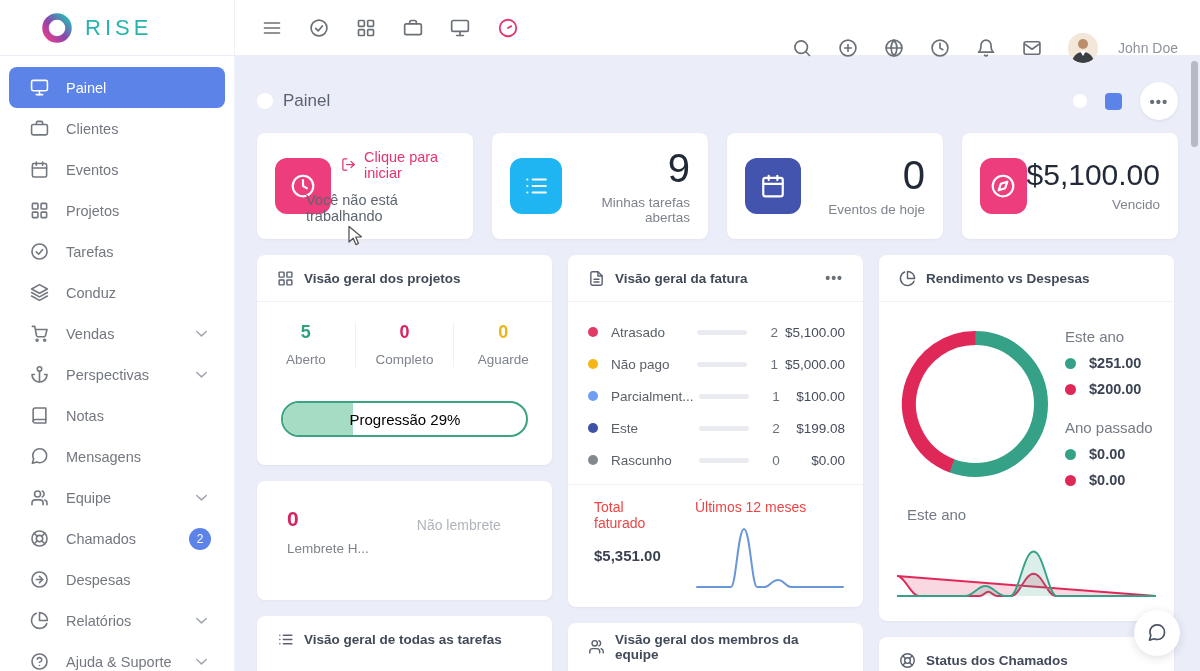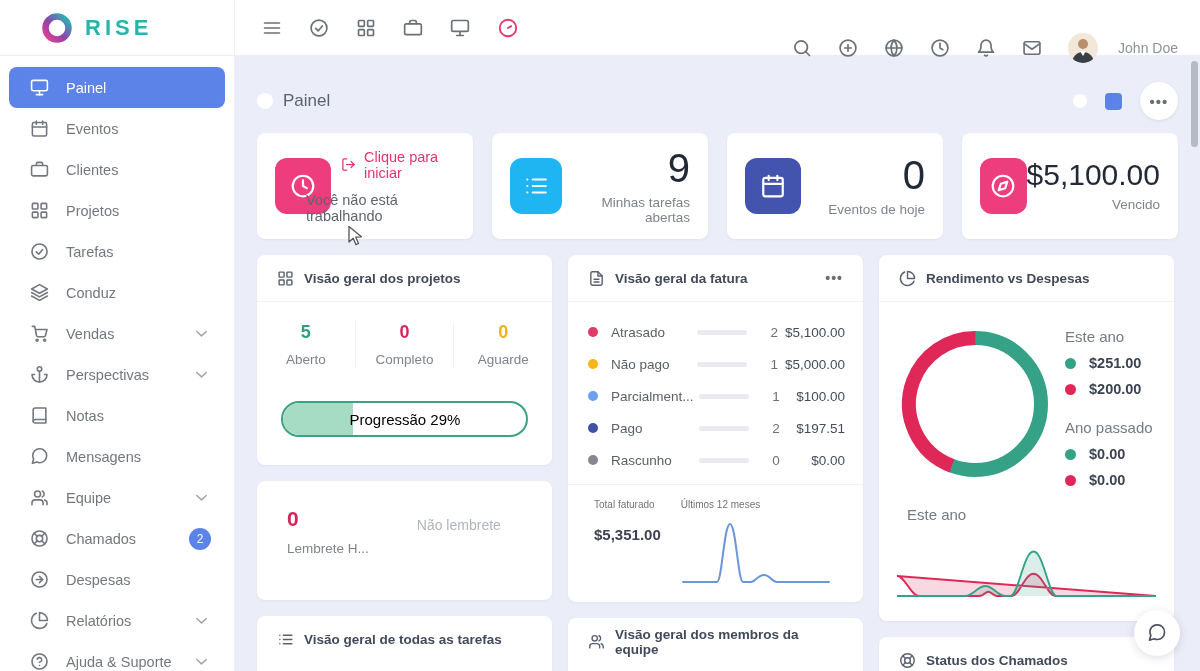--- a/index.html
+++ b/index.html
@@ -10,21 +10,21 @@
   }
   .ic { display:inline-flex; flex:none; }
   .ic svg { width:100%; height:100%; display:block; }
 
   
   .header { position:absolute; top:0; left:0; right:0; height:56px; background:#fff;
             border-bottom:1px solid #eceef5; display:flex; align-items:center; z-index:20; }
   .logo-area { width:235px; height:100%; display:flex; align-items:center; padding-left:42px;
                border-right:1px solid #f0f1f7; }
   .logo-mark { width:30px; height:30px; }
-  .logo-text { font-size:22px; font-weight:bold; color:#27b4ae; letter-spacing:4px; margin-left:13px; }
+  .logo-text { font-size:22px; font-weight:normal; color:#27b4ae; letter-spacing:4px; margin-left:13px; }
   .nav-icons { display:flex; align-items:center; gap:27px; padding-left:27px; color:#6b7077; }
   .nav-icons .ic { width:20px; height:20px; }
   .nav-icons .ic.pink { color:#e5386d; width:22px; height:22px; }
   .header-right { margin-left:auto; display:flex; align-items:center; gap:26px; padding-right:22px; color:#6b7077;margin-top:40px; }
   .header-right .ic { width:20px; height:20px; }
   .avatar { width:30px; height:30px; border-radius:50%; overflow:hidden; background:#f3e7da; }
   .user-name { font-size:14px; color:#8d929b; margin-left:-6px; }
 
   
   .sidebar { position:absolute; top:56px; left:0; bottom:0; width:235px; background:#fff;
@@ -94,21 +94,21 @@
   
   .inv-rows { padding:14px 18px 8px 20px; }
   .inv-row { display:flex; align-items:center; height:32px; font-size:13.5px; color:#5a6069; }
   .inv-dot { width:10px; height:10px; border-radius:50%; margin-right:13px; flex:none; }
   .inv-label { width:88px; white-space:nowrap; overflow:hidden; }
   .inv-bar { width:50px; height:5px; border-radius:3px; background:#e9ebf0; overflow:hidden; margin-right:16px; flex:none; }
   .inv-fill { height:100%; border-radius:3px; }
   .inv-count { width:22px; text-align:center; color:#6a7079; }
   .inv-amount { margin-left:auto; color:#454d5c; }
   .inv-bottom { border-top:1px solid #f1f2f7; display:flex; padding:14px 18px 14px 26px; }
-  .inv-total-label, .inv-period { font-size:10px; color:#737373; }
+  .inv-total-label, .inv-period { font-size:14px; color:#ef4444; }
   .inv-total-val { font-size:15px; font-weight:bold; color:#3b4352; margin-top:16px; }
   .inv-chart { margin-left:20px; }
   .inv-chart svg { display:block; margin-top:4px; }
 
   
   .income-body { display:flex; padding:16px 14px 0 16px; }
   .donut-wrap { width:160px; height:160px; margin-top:6px; }
   .legend { margin-left:10px; margin-top:2px; }
   .leg-title { font-size:15px; color:#757b85; margin:8px 0 4px; }
   .leg-row { display:flex; align-items:center; gap:13px; font-size:14.5px; font-weight:bold;
@@ -257,36 +257,36 @@
           <rect x="2" y="3" width="20" height="13" rx="2"></rect>
           <line x1="8" y1="21" x2="16" y2="21"></line>
           <line x1="12" y1="17" x2="12" y2="21"></line>
         </svg>
       </span>
     <span>Painel</span>
   </div>
   <div class="side-item">
     <span class="ic">
         <svg viewBox="0 0 24 24" fill="none" stroke="currentColor" stroke-width="2" stroke-linecap="round" stroke-linejoin="round" width="100%" height="100%">
+          <rect x="2" y="7" width="20" height="13" rx="2"></rect>
+          <path d="M16 7V5a2 2 0 0 0-2-2h-4a2 2 0 0 0-2 2v2"></path>
+        </svg>
+      </span>
+    <span>Clientes</span>
+  </div>
+  <div class="side-item">
+    <span class="ic">
+        <svg viewBox="0 0 24 24" fill="none" stroke="currentColor" stroke-width="2" stroke-linecap="round" stroke-linejoin="round" width="100%" height="100%">
           <rect x="3" y="4.5" width="18" height="17" rx="2"></rect>
           <line x1="8" y1="2.5" x2="8" y2="6.5"></line>
           <line x1="16" y1="2.5" x2="16" y2="6.5"></line>
           <line x1="3" y1="10" x2="21" y2="10"></line>
         </svg>
       </span>
     <span>Eventos</span>
-  </div>
-  <div class="side-item">
-    <span class="ic">
-        <svg viewBox="0 0 24 24" fill="none" stroke="currentColor" stroke-width="2" stroke-linecap="round" stroke-linejoin="round" width="100%" height="100%">
-          <rect x="2" y="7" width="20" height="13" rx="2"></rect>
-          <path d="M16 7V5a2 2 0 0 0-2-2h-4a2 2 0 0 0-2 2v2"></path>
-        </svg>
-      </span>
-    <span>Clientes</span>
   </div>
   <div class="side-item">
     <span class="ic">
         <svg viewBox="0 0 24 24" fill="none" stroke="currentColor" stroke-width="2" stroke-linecap="round" stroke-linejoin="round" width="100%" height="100%">
           <rect x="3" y="3" width="7" height="7" rx="1"></rect>
           <rect x="14" y="3" width="7" height="7" rx="1"></rect>
           <rect x="3" y="14" width="7" height="7" rx="1"></rect>
           <rect x="14" y="14" width="7" height="7" rx="1"></rect>
         </svg>
       </span>
@@ -608,24 +608,24 @@
           </div>
           <div class="inv-row">
             <span class="inv-dot" style="background: rgb(109, 159, 245);"></span>
             <span class="inv-label">Parcialment...</span>
             <span class="inv-bar"><span class="inv-fill" style="width: 25%; background: rgb(109, 159, 245);"></span></span>
             <span class="inv-count">1</span>
             <span class="inv-amount">$100.00</span>
           </div>
           <div class="inv-row">
             <span class="inv-dot" style="background: rgb(61, 82, 167);"></span>
-            <span class="inv-label">Pago</span>
+            <span class="inv-label">Este</span>
             <span class="inv-bar"><span class="inv-fill" style="width: 48%; background: rgb(61, 82, 167);"></span></span>
             <span class="inv-count">2</span>
-            <span class="inv-amount">$197.51</span>
+            <span class="inv-amount">$199.08</span>
           </div>
           <div class="inv-row">
             <span class="inv-dot" style="background: rgb(132, 136, 143);"></span>
             <span class="inv-label">Rascunho</span>
             <span class="inv-bar"><span class="inv-fill" style="width: 0%; background: rgb(132, 136, 143);"></span></span>
             <span class="inv-count">0</span>
             <span class="inv-amount">$0.00</span>
           </div>
         </div>
         <div class="inv-bottom">

